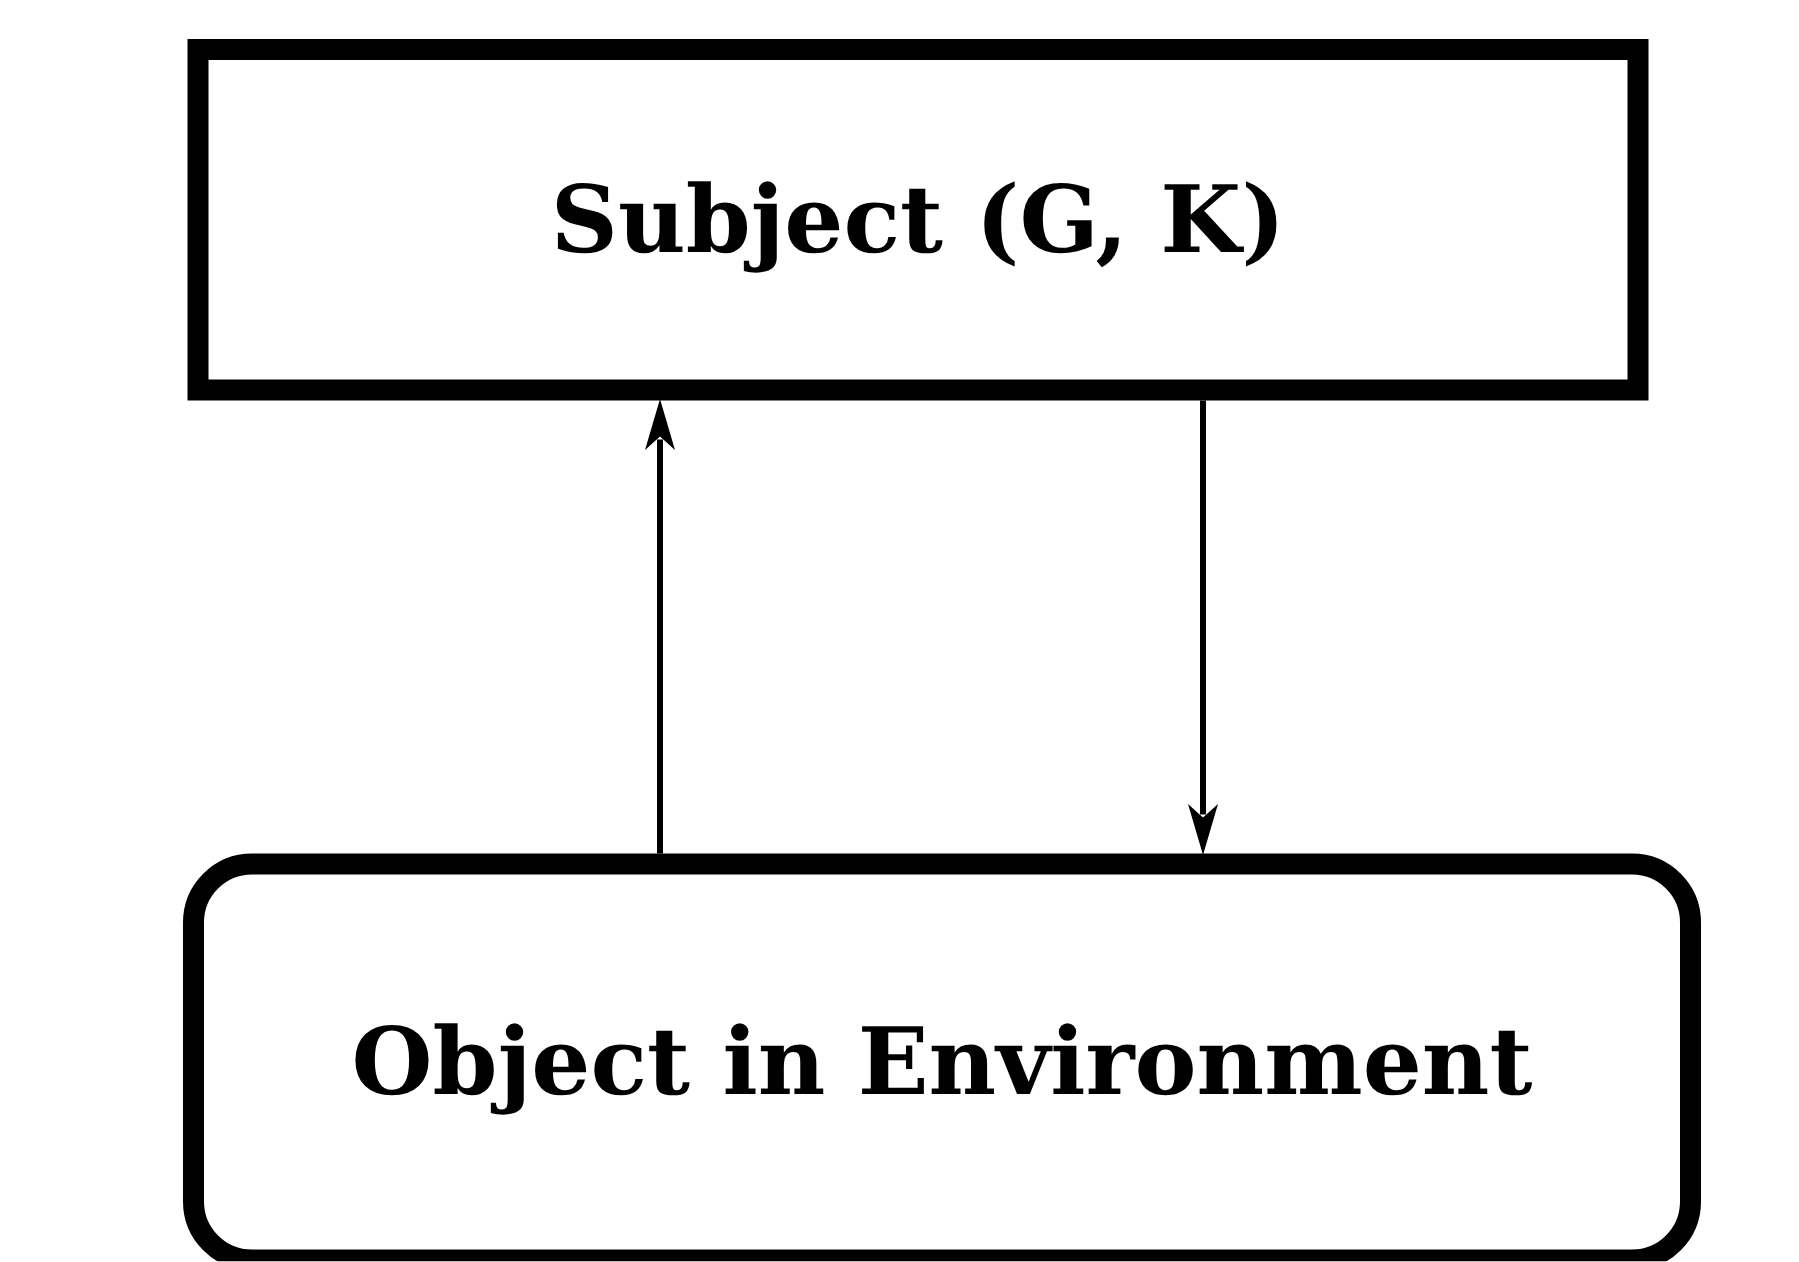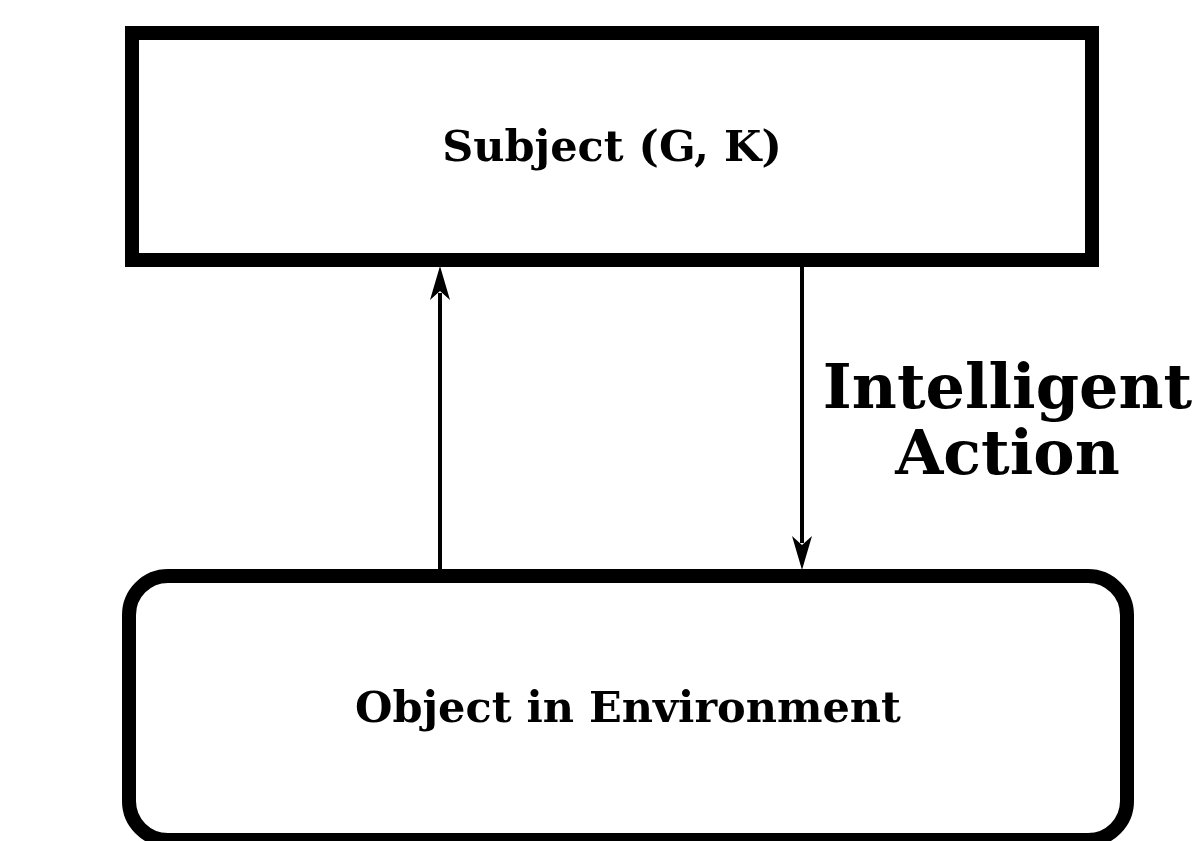--- a/index.html
+++ b/index.html
@@ -19,21 +19,21 @@
   }
   .node {
     position: absolute;
     background: #ffffff;
     border: 14px solid #000000;
     box-sizing: border-box;
     display: flex;
     align-items: center;
     justify-content: center;
     text-align: center;
-    font-size: 43px;
+    font-size: 62px;
     line-height: 1.05;
   }
   .node-subject {
     left: 125px;
     top: 26px;
     width: 974px;
     height: 241px;
   }
   .node-object {
     left: 122px;
@@ -87,15 +87,14 @@
       <polygon points="440,266 430,300 440,291 450,300" stroke="none"></polygon>
     </g>
 
     <g stroke="#000000" fill="#000000">
       <line x1="802" y1="267" x2="802" y2="543" stroke-width="4"></line>
       <polygon points="802,570 792,536 802,545 812,536" stroke="none"></polygon>
     </g>
   </svg>
 
 
-  <div class="edge-label edge-label-right">Intelligent Action</div>
 
 </div>
 
 </body></html>

